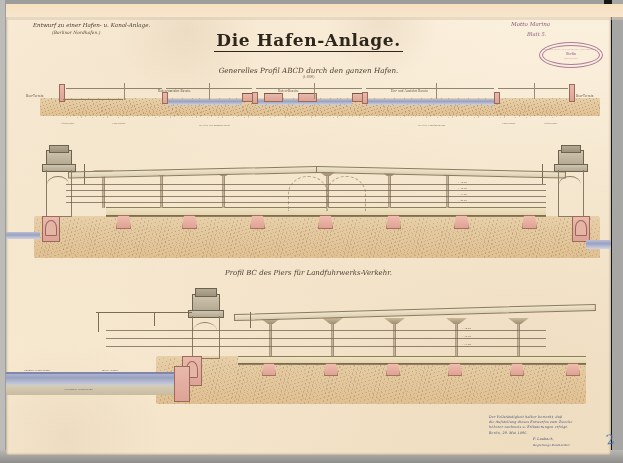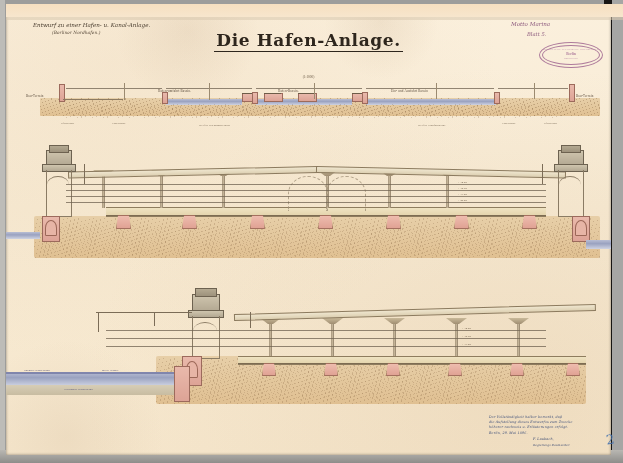--- a/index.html
+++ b/index.html
@@ -101,20 +101,21 @@
     <div class="ink script" id="tr1">Motto Marina</div>
     <div class="ink script" id="tr2">Blatt 5.</div>
 
     <div id="stamp">
       <div class="s1">KÖNIGLICHE TECHNISCHE HOCHSCHULE</div>
       <div class="s2">Berlin</div>
       <div class="s3">BIBLIOTHEK</div>
     </div>
 
     <div class="ink frak" id="title"><span>Die Hafen-Anlage.</span></div>
+    <div class="ink script" id="subtitle">Generelles Profil ABCD durch den ganzen Hafen.</div>
     <div class="ink" id="scale1">(1:1000)</div>
 
     <div>
 
       <div class="ground" style="left:34px;top:94px;width:560px;height:18px;border-radius:1px;"></div>
       <div class="hatch" style="left:34px;top:94px;width:560px;height:18px;"></div>
 
       <div class="masonry" style="left:53px;top:80px;width:4px;height:16px;"></div>
       <div class="gline" style="left:57px;top:95px;width:60px;"></div>
 
@@ -227,20 +228,21 @@
       <div class="dim" style="left:60px;top:198px;width:480px;"></div>
       <div class="ink tiny2" style="left:452px;top:177px;">+ 34.00</div>
       <div class="ink tiny2" style="left:452px;top:183px;">+ 32.50</div>
       <div class="ink tiny2" style="left:452px;top:189px;">+ 31.00</div>
       <div class="ink tiny2" style="left:452px;top:195px;">+ 28.00</div>
 
       <div class="water" style="left:0px;top:228px;width:34px;height:7px;"></div>
       <div class="water" style="left:580px;top:236px;width:25px;height:9px;"></div>
     </div>
 
+    <div class="ink script" id="sec3title">Profil BC des Piers für Landfuhrwerks-Verkehr.</div>
 
     <div>
 
       <div class="ground" style="left:150px;top:352px;width:430px;height:48px;border-radius:2px;"></div>
       <div class="hatch2" style="left:150px;top:354px;width:430px;height:46px;"></div>
       <div class="hatch" style="left:160px;top:360px;width:412px;height:36px;opacity:.2;"></div>
 
       <div class="deck" style="left:232px;top:352px;width:348px;height:7px;"></div>
       <div class="gline" style="left:232px;top:359px;width:348px;background:#7d6c52;height:.6px;"></div>
 

